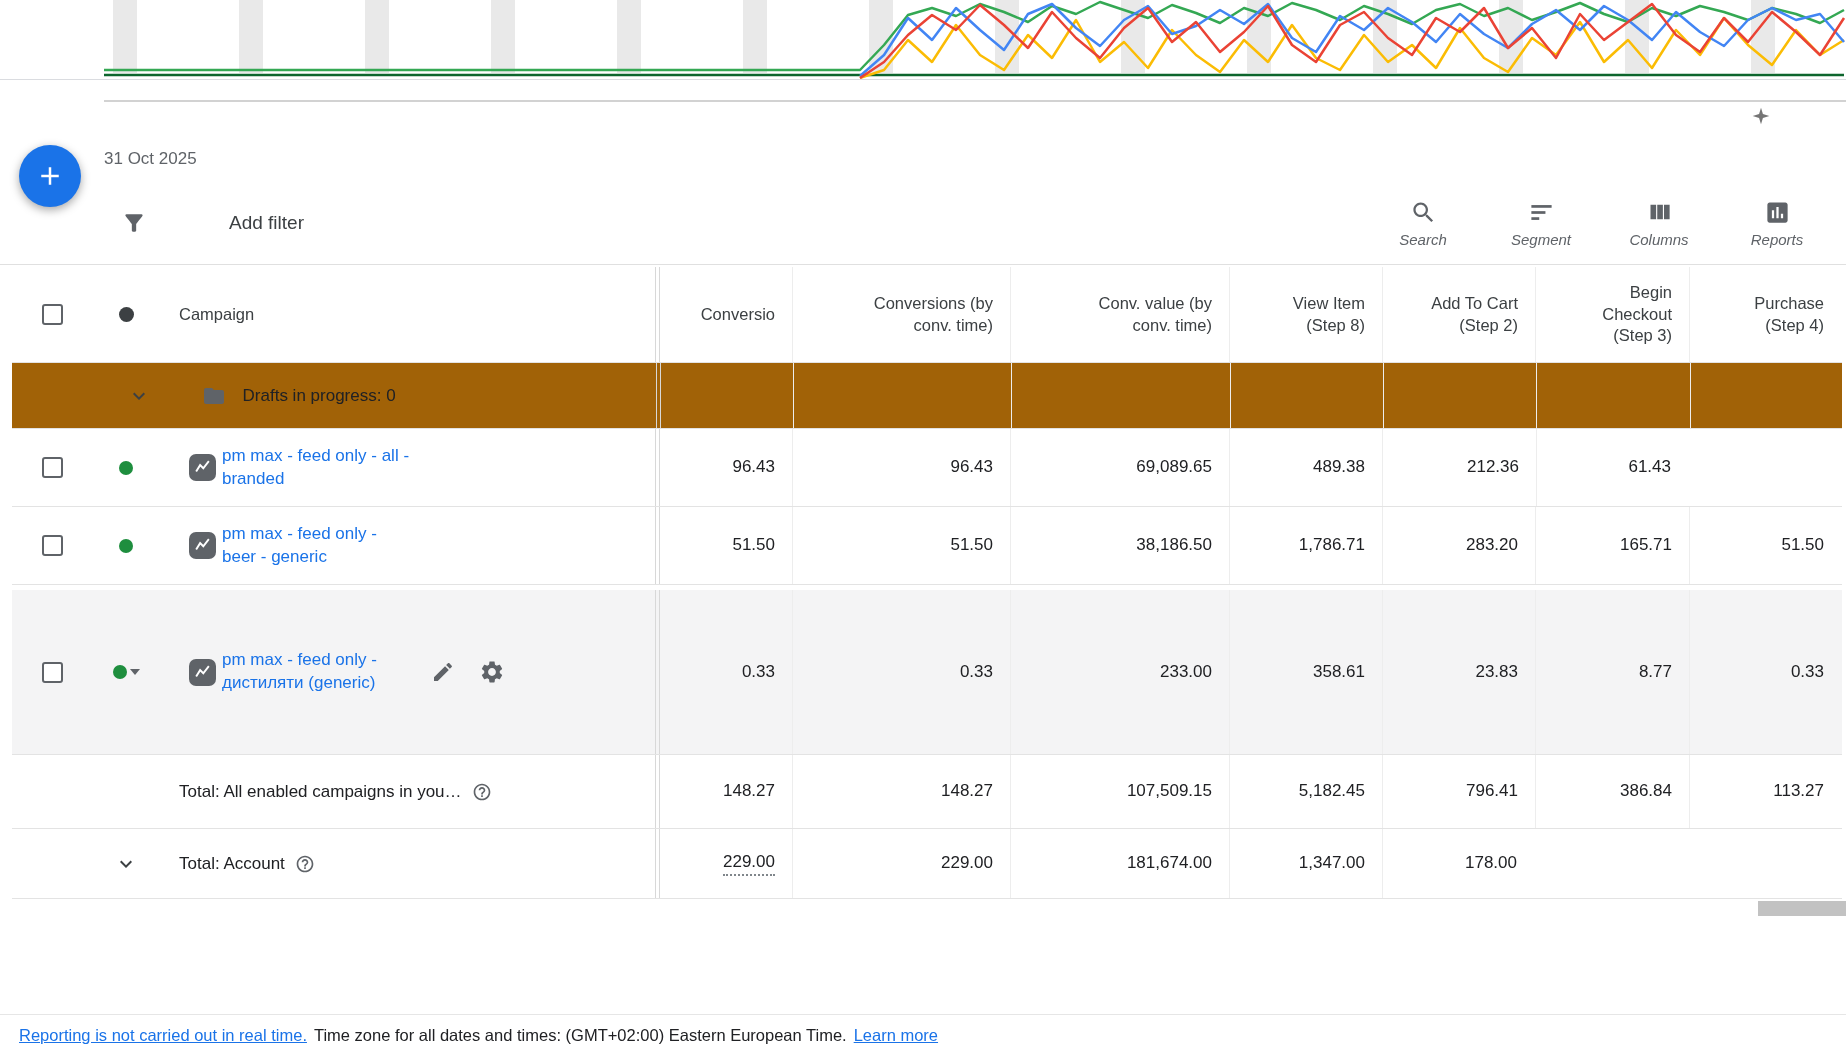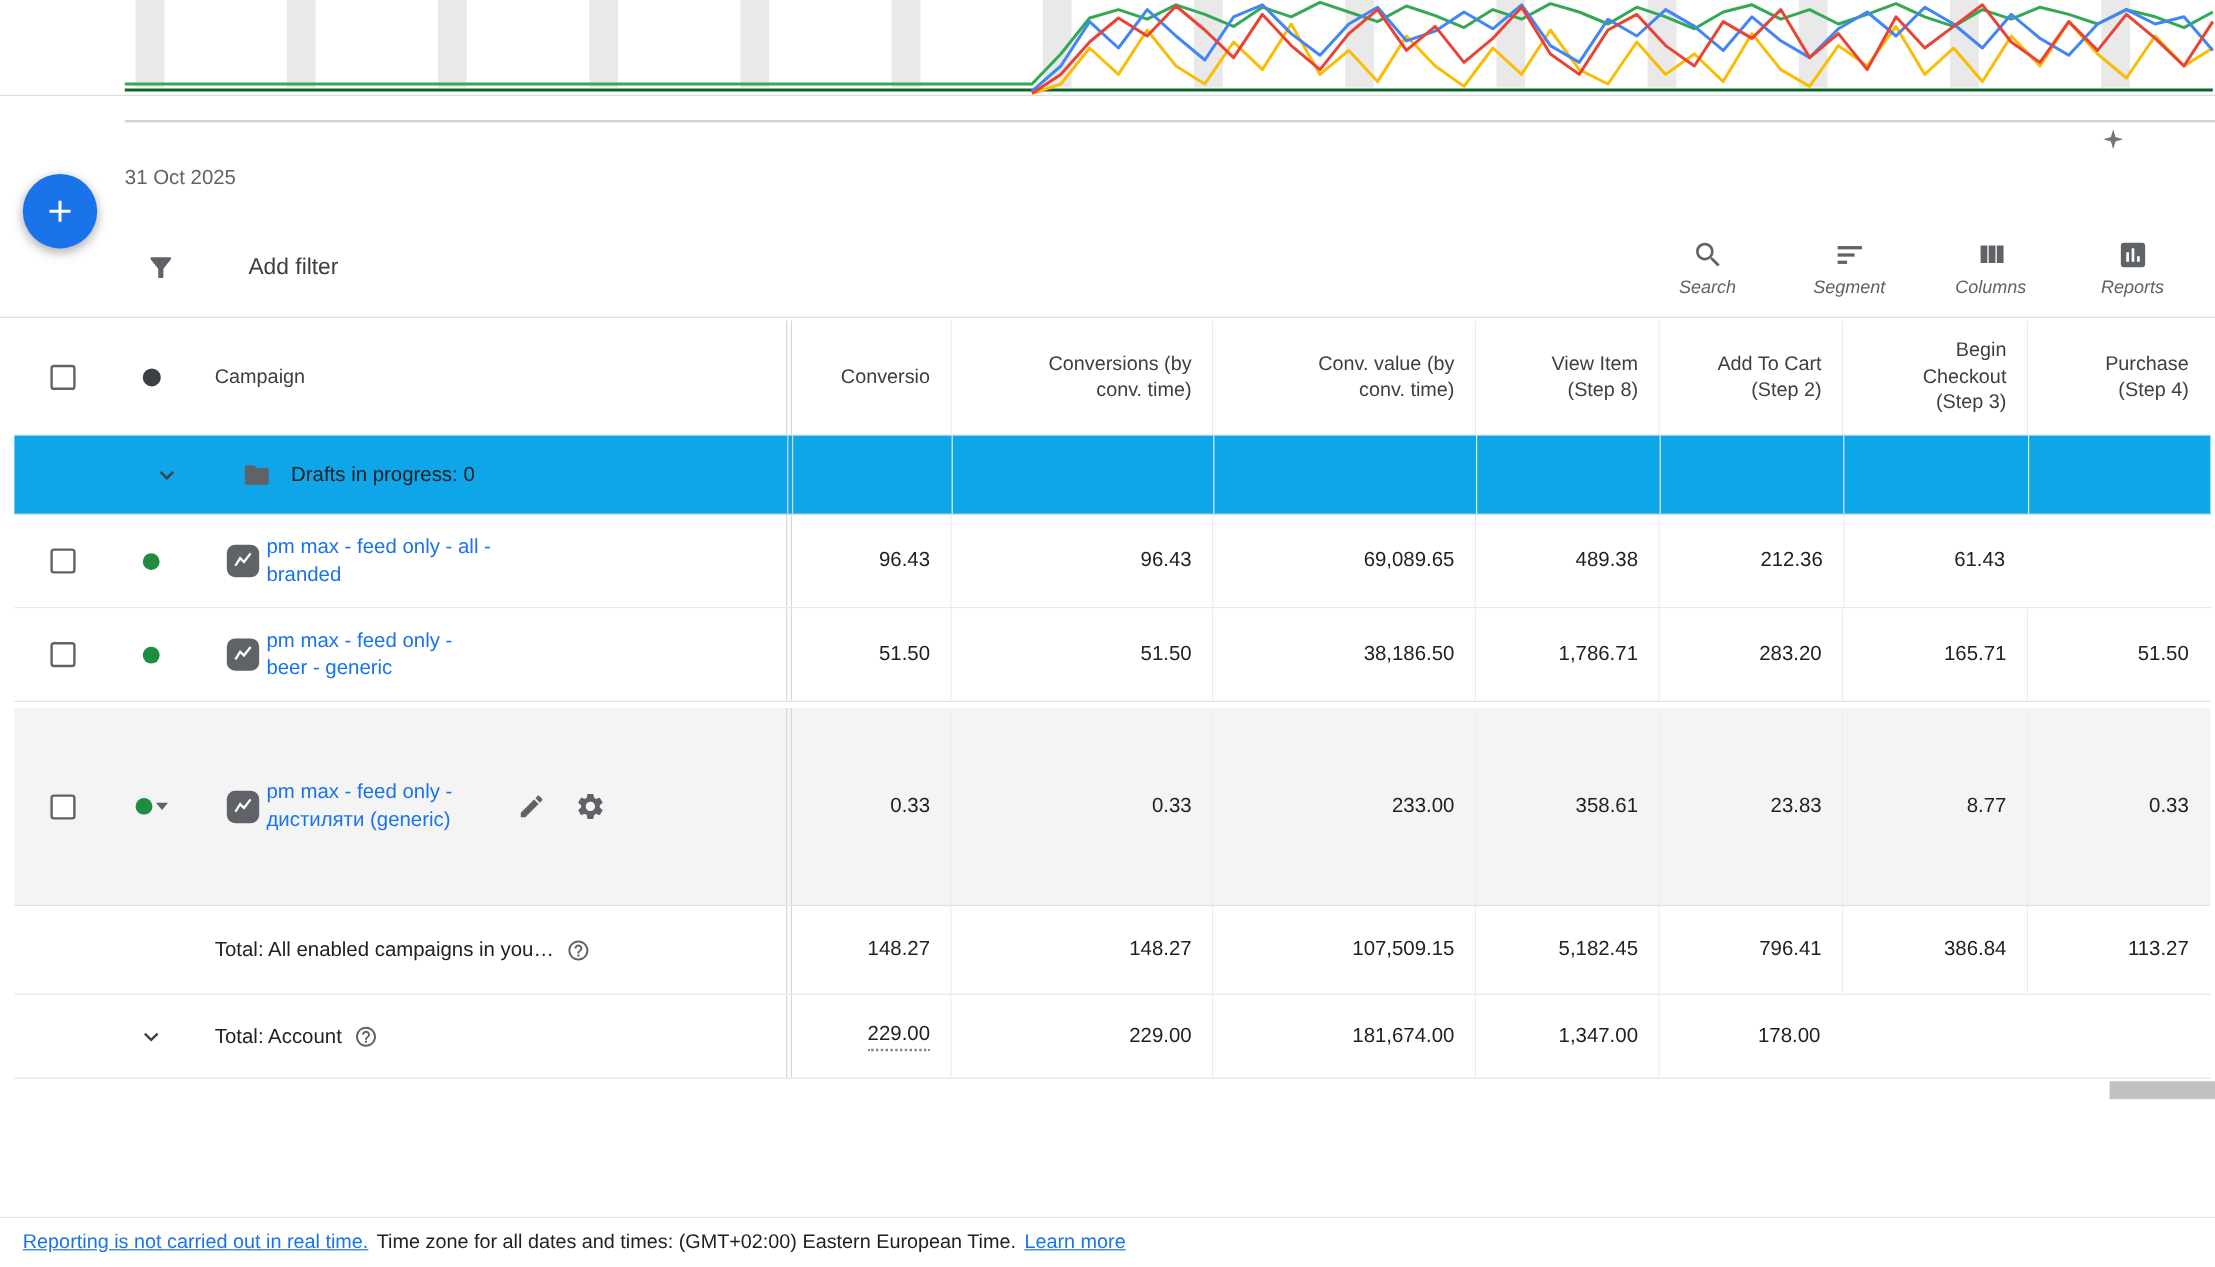--- a/index.html
+++ b/index.html
@@ -10,41 +10,41 @@
   }
   button { background:none; border:none; font:inherit; }
   .icon-btn { display:inline-flex; align-items:center; justify-content:center; cursor:pointer; }
 
   
   .chart-area { position:absolute; top:0; left:0; width:1846px; height:80px;
     border-bottom:1px solid #dadce0; overflow:hidden; background:#fff; }
   .chart-area svg { display:block; }
   .chart-scroll-line { position:absolute; top:100px; left:104px; width:1742px; height:2px; background:#d2d2d2; cursor:pointer; }
   .chart-expand { position:absolute; top:106px; right:75px; cursor:pointer; }
-  .date-label { position:absolute; top:138px; left:104px; font-size:17px; color:#5f6368; }
+  .date-label { position:absolute; top:149px; left:104px; font-size:17px; color:#5f6368; }
 
   
   .fab { position:absolute; top:145px; left:19px; width:62px; height:62px; border-radius:50%;
     background:#1a73e8; display:flex; align-items:center; justify-content:center;
     box-shadow:0 3px 10px rgba(0,0,0,.35); cursor:pointer; z-index:5; }
 
   
   .toolbar { position:absolute; top:182px; left:0; width:1846px; height:83px;
     border-bottom:1px solid #e0e0e0; display:flex; align-items:center; background:#fff; }
   .filter-left { display:flex; align-items:center; margin-left:121px; cursor:pointer; }
-  .filter-left .lbl { margin-left:60px; font-size:19px; color:#3c4043; }
+  .filter-left .lbl { margin-left:82px; font-size:19px; color:#3c4043; }
   .toolbar-actions { margin-left:auto; margin-right:10px; display:flex; }
   .tool-btn { width:118px; display:flex; flex-direction:column; align-items:center; gap:5px; cursor:pointer; }
   .tool-btn .lbl { font-size:15px; color:#5f6368;font-style:italic; }
 
   
   .table { position:absolute; top:267px; left:12px; width:1830px; }
   .trow { display:flex; align-items:center; border-bottom:1px solid #e3e3e3; background:#fff; }
   .trow.header { height:96px; }
-  .trow.drafts { height:66px; background:#0ea5e9;padding-left:16px; }
+  .trow.drafts { height:66px; background:#a16207;padding-left:16px; }
   .trow.r { height:78px; }
   .trow.hovered { height:165px; background:#f4f4f5; margin-top:5px; }
   .trow.total1 { height:74px; }
   .trow.total2 { height:70px; }
 
   .c-check { width:80px; align-self:stretch; display:flex; align-items:center; justify-content:center; }
   .c-dot { width:68px; align-self:stretch; display:flex; align-items:center; justify-content:center; gap:3px; }
   .c-campaign { width:496px; align-self:stretch; display:flex; align-items:center; border-right:1px solid #d8d8d8; }
   .scroll-pane { flex:1; align-self:stretch; display:flex; align-items:stretch; border-left:1px solid #d8d8d8; margin-left:3px; }
   .c-num { display:flex; align-items:center; justify-content:flex-end; padding-right:17px; }

